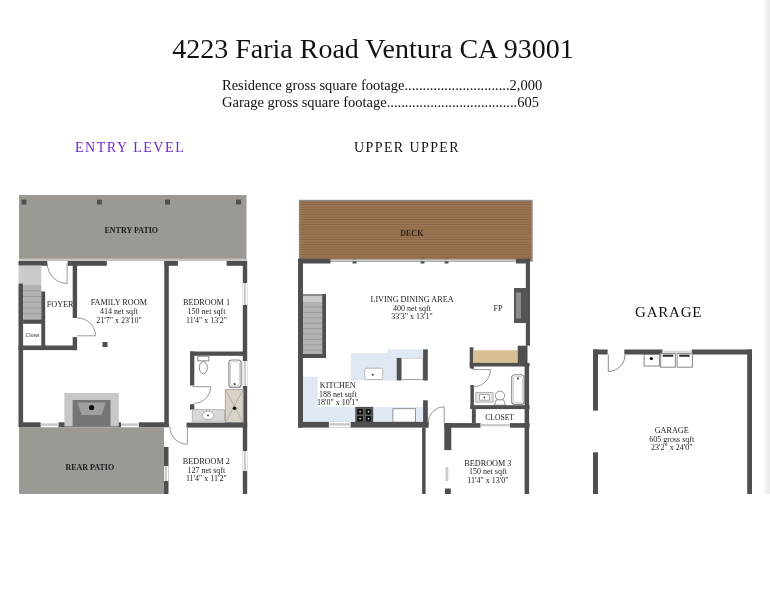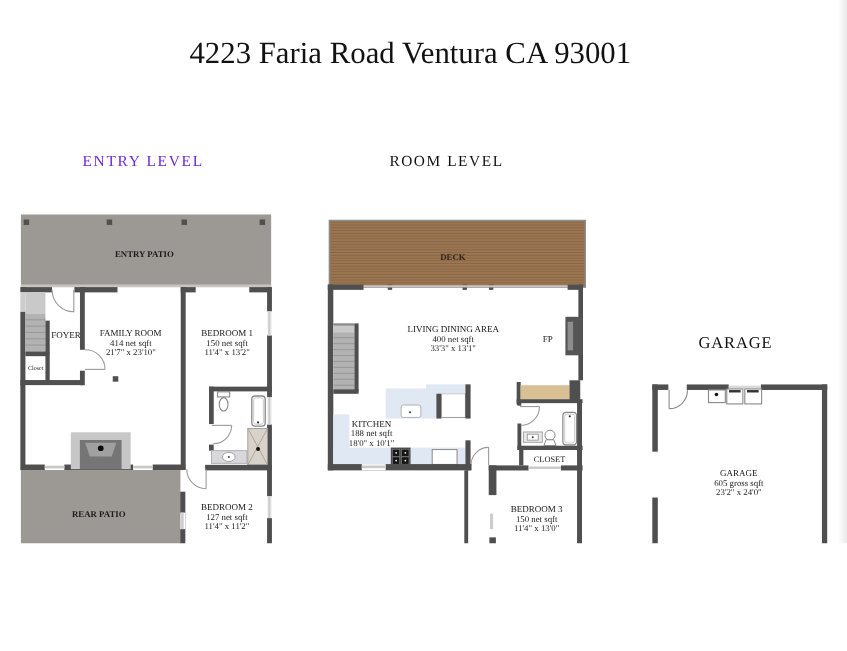--- a/index.html
+++ b/index.html
@@ -5,25 +5,27 @@
 html,body{margin:0;padding:0;background:#fff;}
 #page{position:relative;width:770px;height:494px;background:#fff;overflow:hidden;font-family:"Liberation Serif",serif;}
 .abs{position:absolute;white-space:nowrap;}
 </style>
 </head>
 <body>
 <div id="page">
 
 <div class="abs" style="left:0;top:33px;width:746px;text-align:center;font-size:28px;color:#111;">4223 Faria Road Ventura CA 93001</div>
 
-
+<div class="abs" style="left:222px;top:77px;font-size:14.5px;color:#111;">Residence gross square footage.............................2,000</div>
+
+<div class="abs" style="left:222px;top:94px;font-size:14.5px;color:#111;">Garage gross square footage....................................605</div>
 
 <div class="abs" style="left:75px;top:140px;font-size:14px;letter-spacing:1.55px;color:#6d28d9;">ENTRY LEVEL</div>
 
-<div class="abs" style="left:354px;top:140px;font-size:14px;letter-spacing:1.4px;color:#111;">ROOM LEVEL</div>
+<div class="abs" style="left:354px;top:140px;font-size:14px;letter-spacing:1.4px;color:#111;">UPPER UPPER</div>
 
 <div class="abs" style="left:635px;top:303.5px;font-size:15px;letter-spacing:0.8px;color:#111;">GARAGE</div>
 <svg class="abs" style="left:0;top:0;" width="770" height="592" viewBox="0 0 770 592">
 <defs>
 <pattern id="deckp" patternUnits="userSpaceOnUse" width="8" height="2.5">
 <rect width="8" height="2.5" fill="#9b7650"></rect>
 <rect y="1.7" width="8" height="0.8" fill="#876349"></rect>
 </pattern>
 </defs>
 

